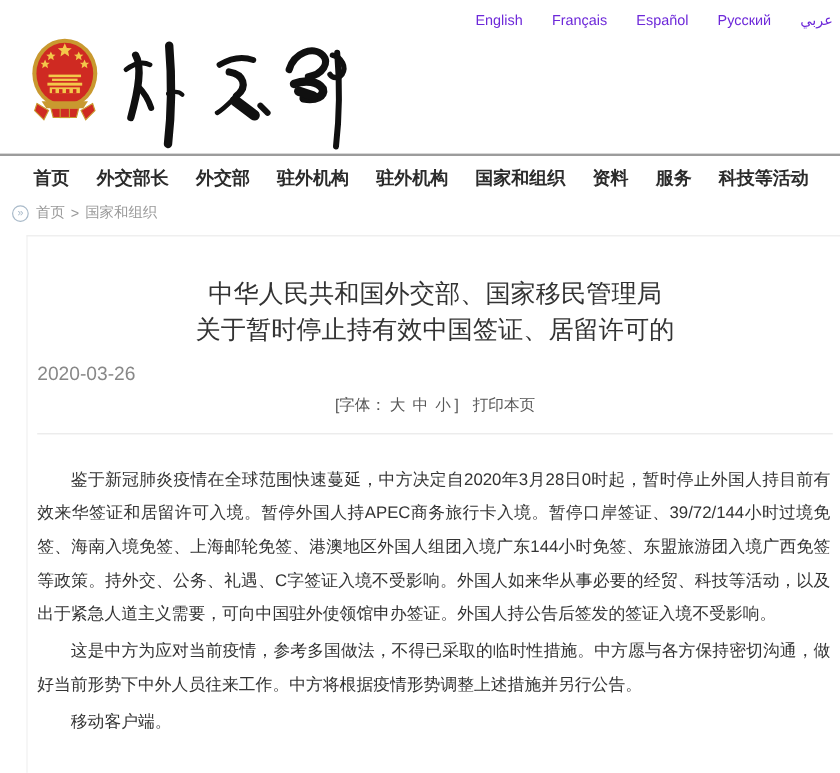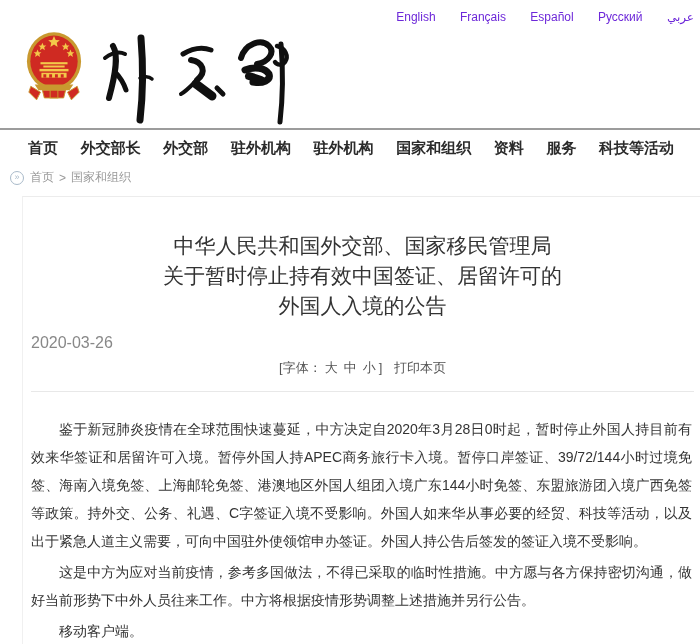--- a/index.html
+++ b/index.html
@@ -163,21 +163,20 @@
   <span class="crumb-icon">»</span>
   <a>首页</a>
   <span class="sep">&gt;</span>
   <span>国家和组织</span>
 </div>
 
 <div class="panel">
   <h1 class="article-title">
     <span class="line">中华人民共和国外交部、国家移民管理局</span>
     <span class="line">关于暂时停止持有效中国签证、居留许可的</span>
-    <span class="line">外国人入境的公告</span>
   </h1>
 
   <div class="article-date">2020-03-26</div>
 
   <div class="article-tools">
     <span class="font-size-links">
       <span>[字体：</span><a>大</a><a>中</a><a>小</a><span>]</span>
     </span>
     <a class="print-link">打印本页</a>
   </div>

